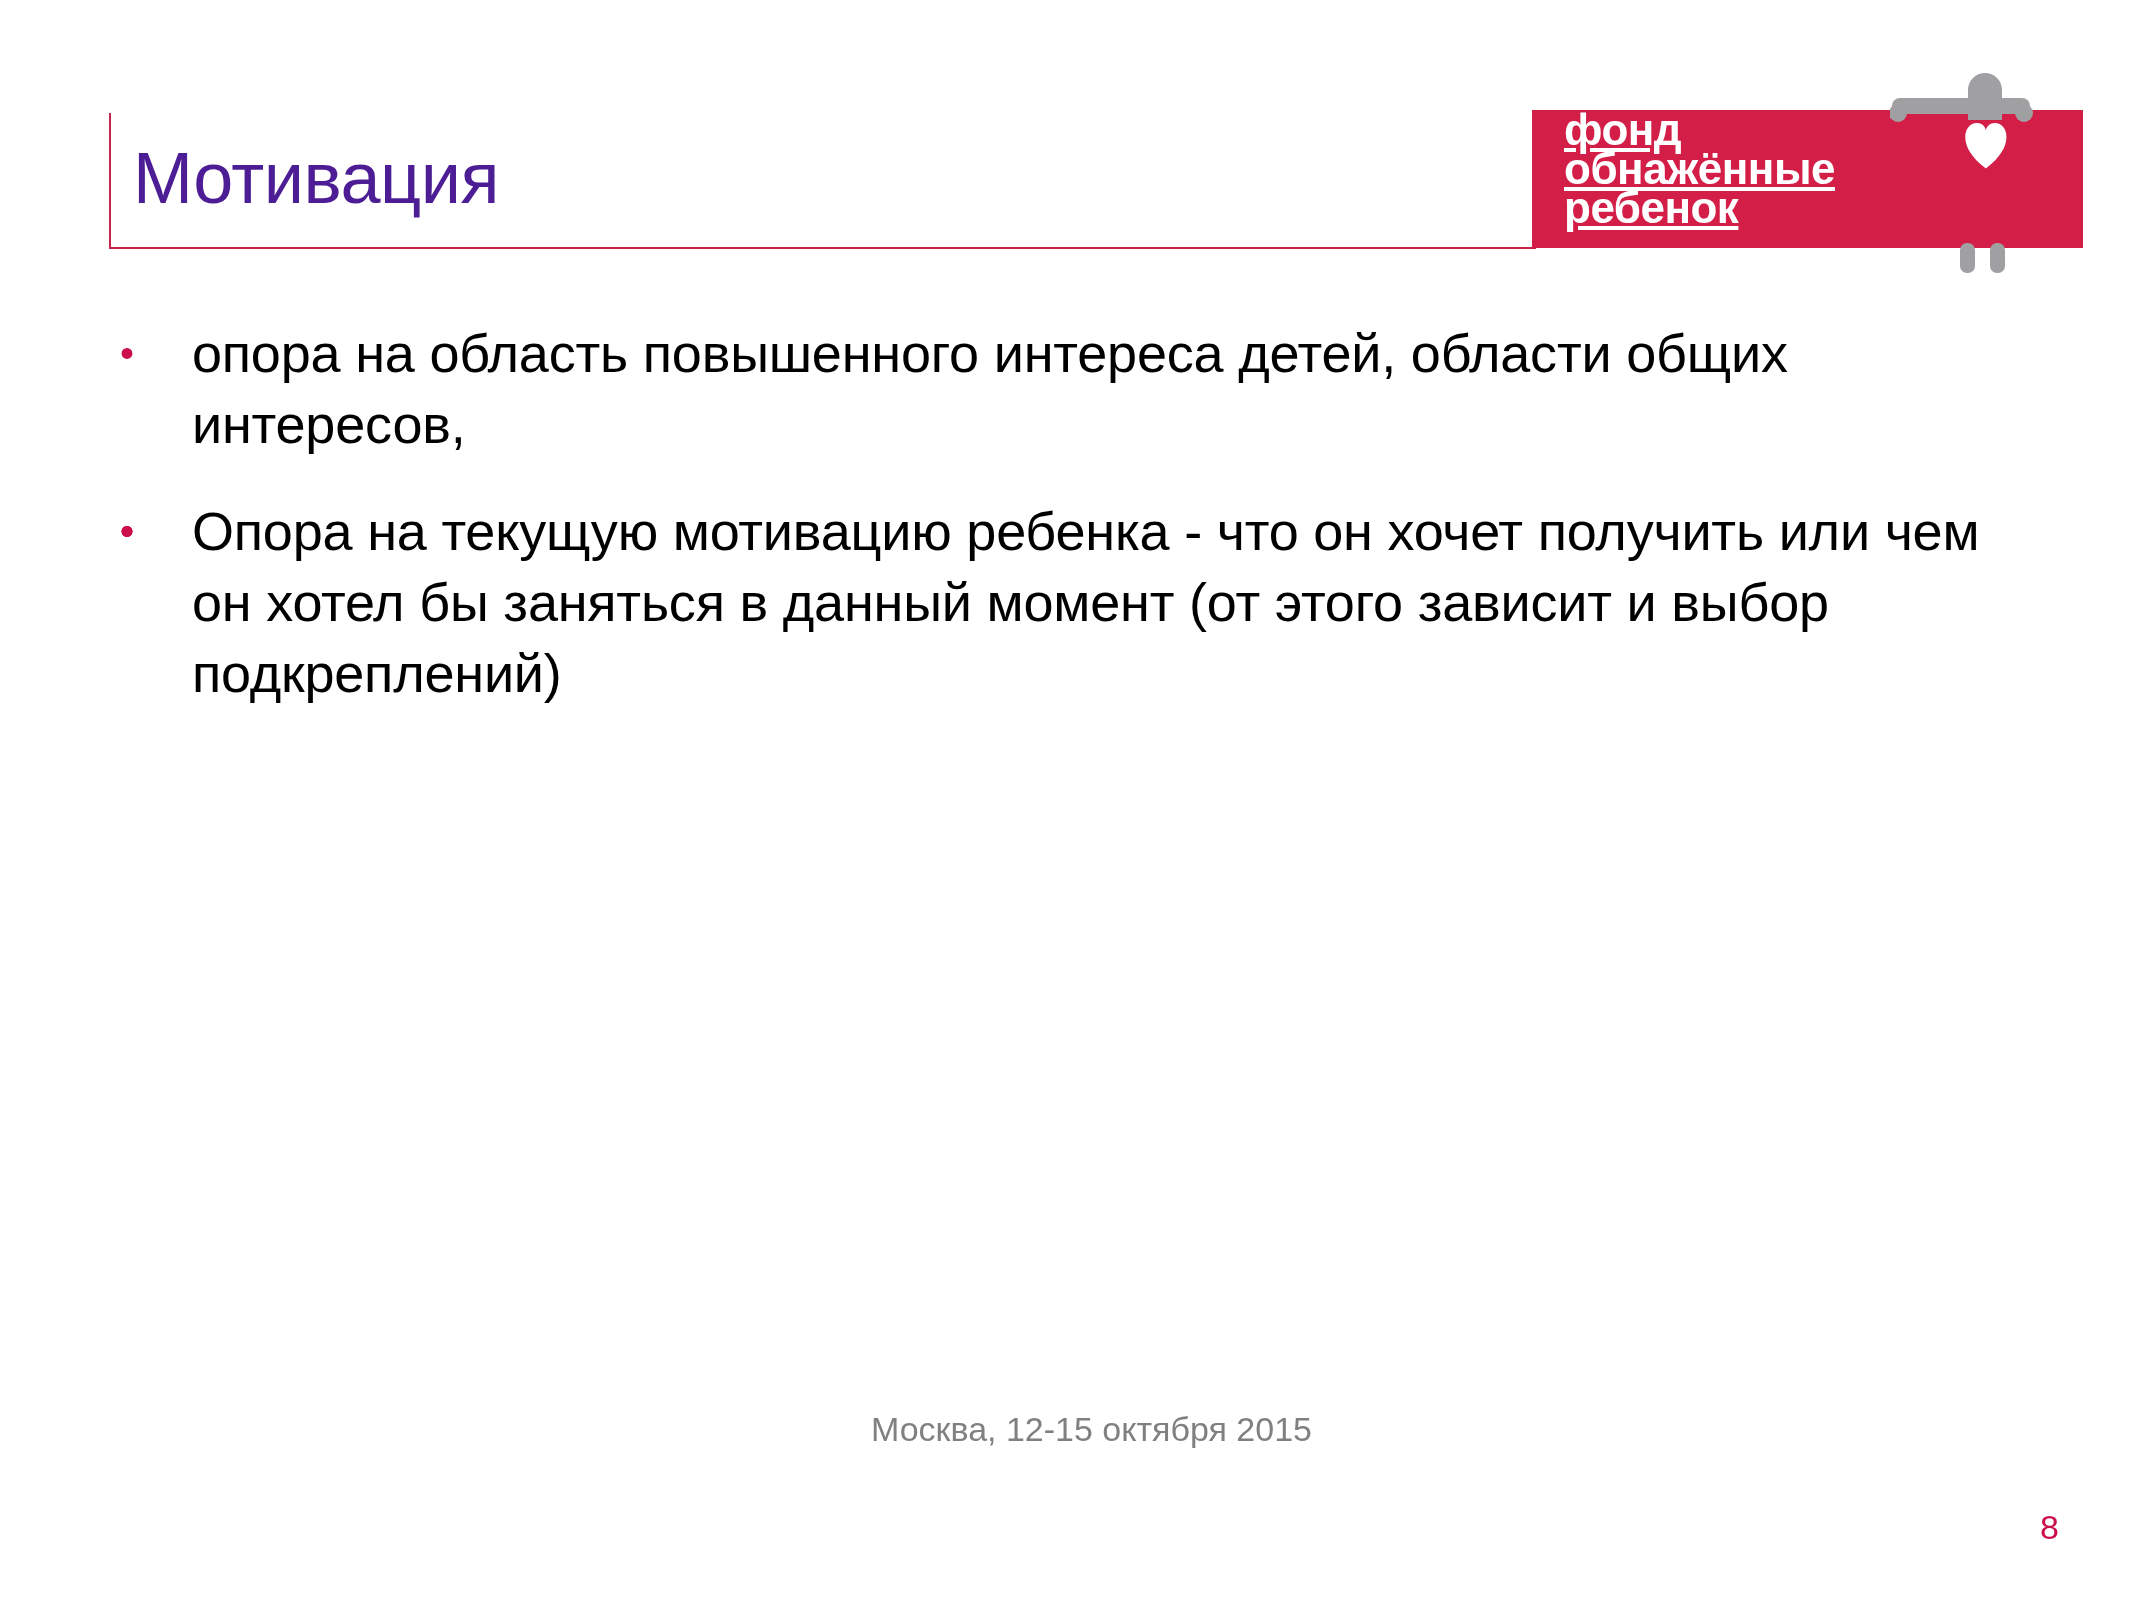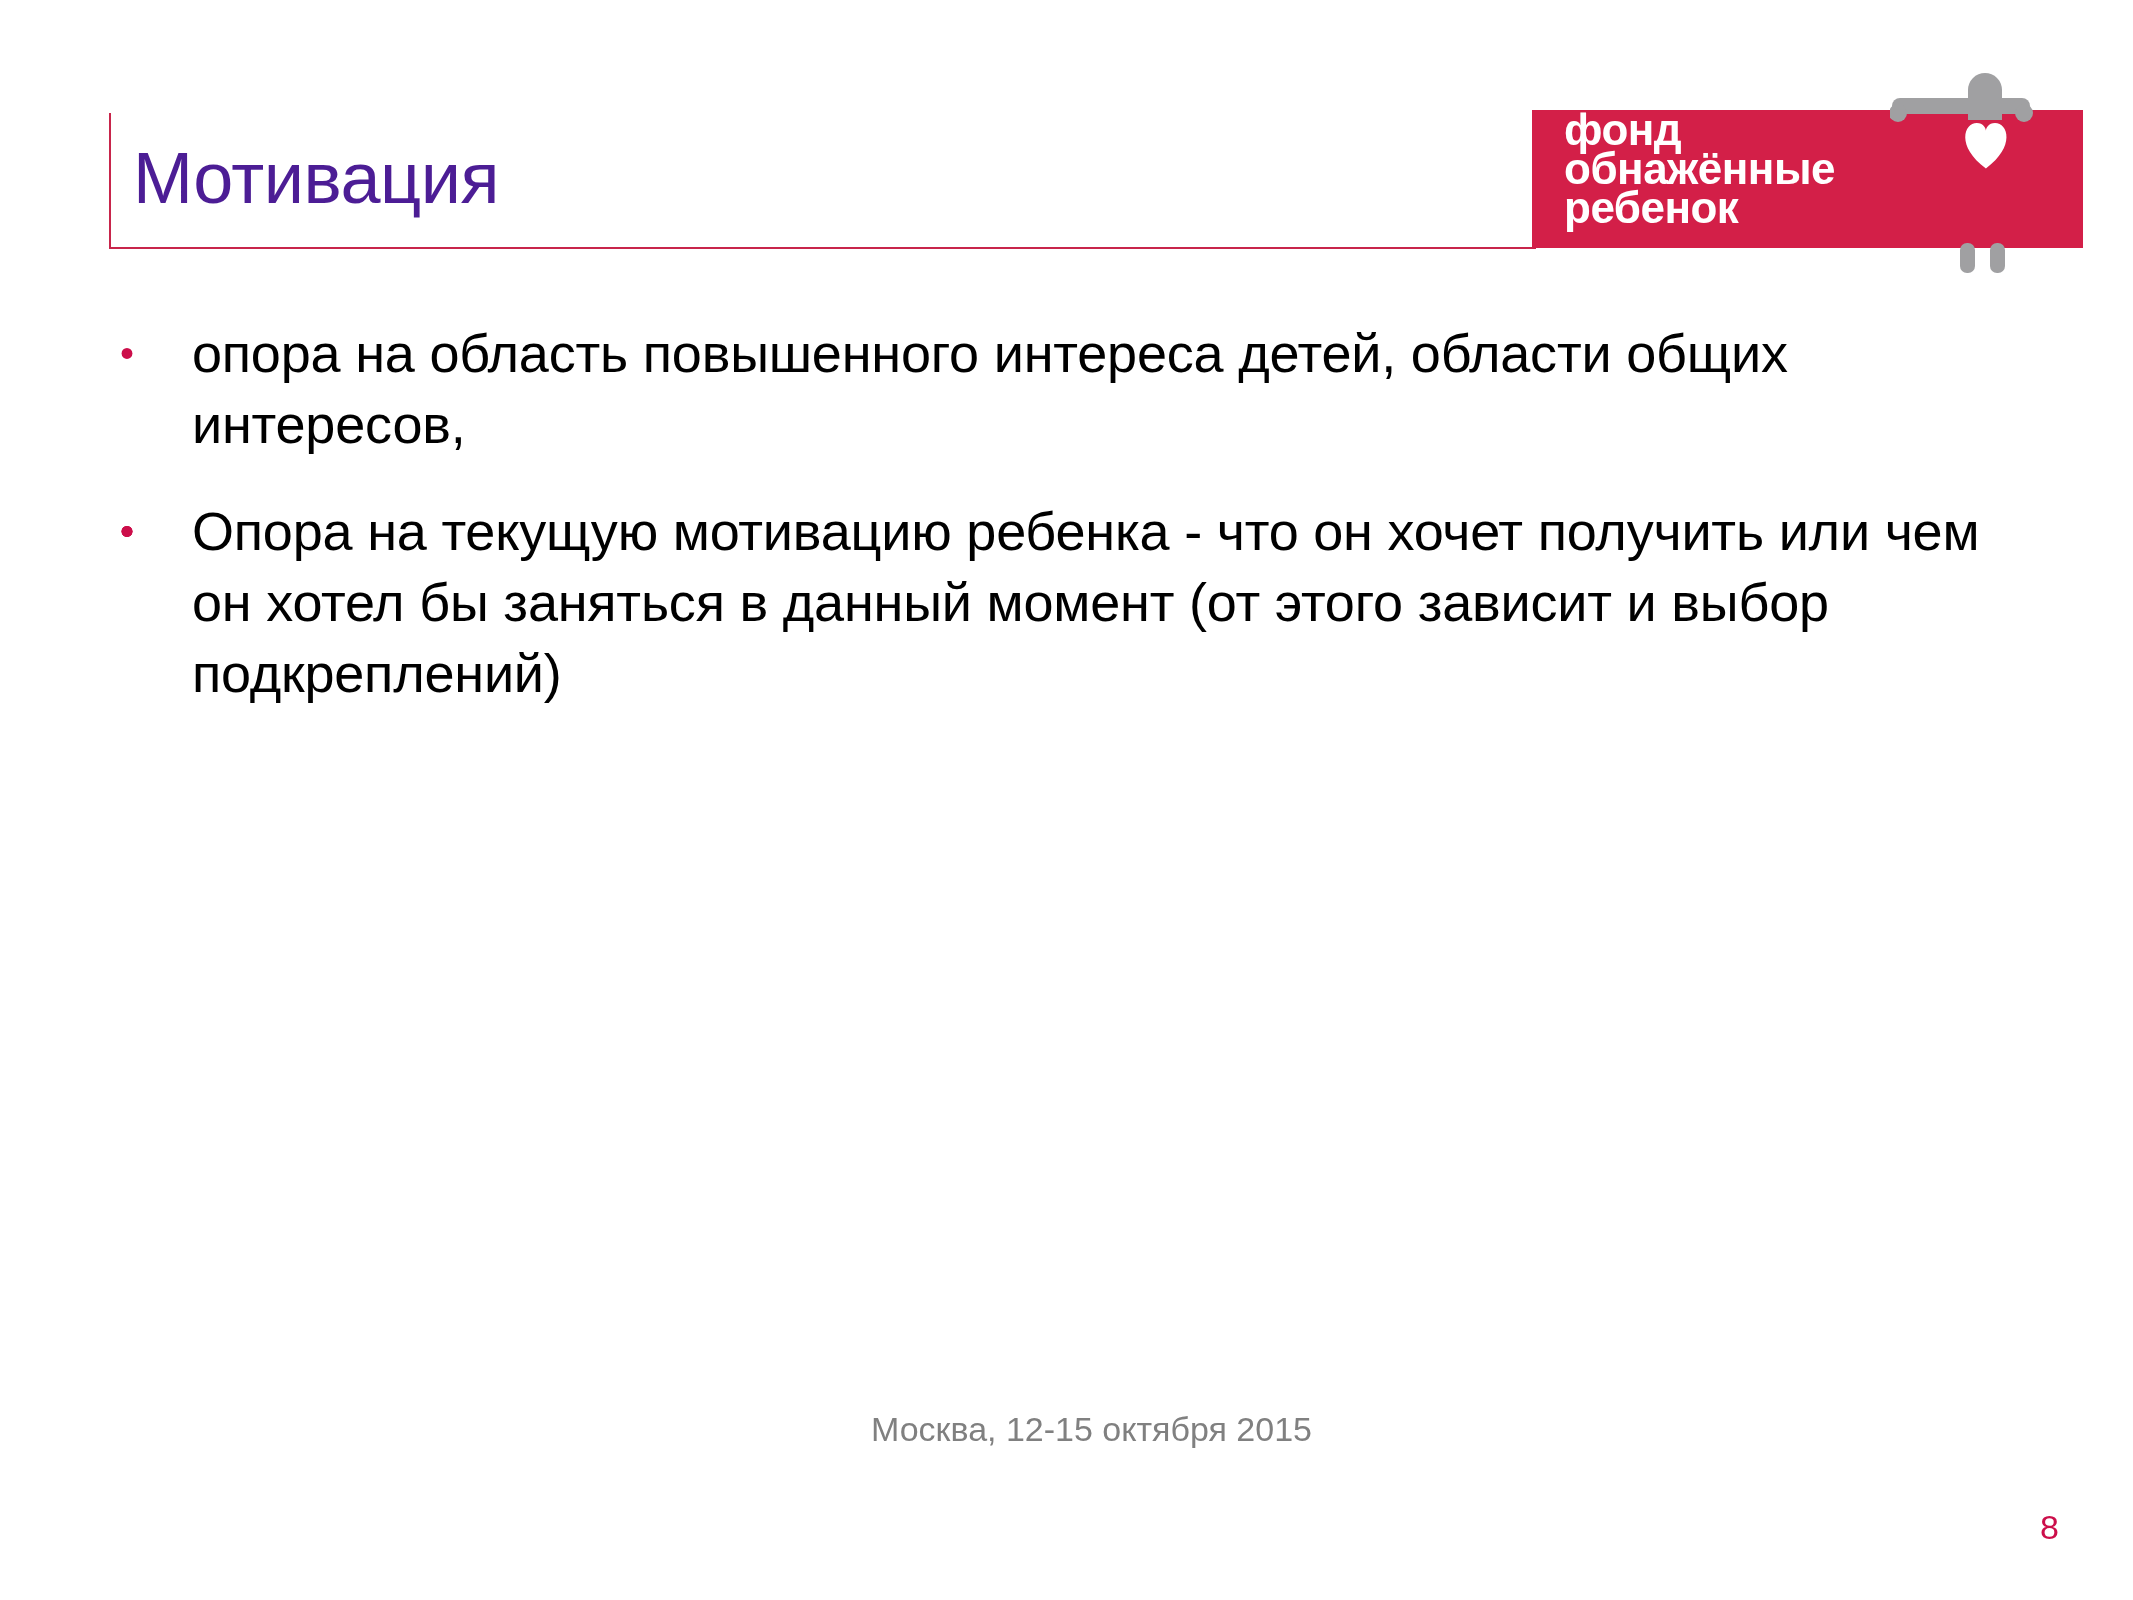--- a/index.html
+++ b/index.html
@@ -13,21 +13,21 @@
   }
   .title {
     position: absolute; left: 133px; top: 142px; font-size: 72px; color: #4c1d95;
     line-height: 1; letter-spacing: -0.5px;
   }
   .logo {
     position: absolute; left: 1532px; top: 110px; width: 551px; height: 138px; background: #d31f48;
   }
   .logo-text {
     position: absolute; left: 32px; top: 0px; color: #ffffff; font-weight: bold;
-    font-size: 44px; line-height: 39px; letter-spacing: -0.5px;
+    font-size: 44px; line-height: 39px; letter-spacing: -0.5px; text-decoration: underline;
   }
   .logo-figure { position: absolute; left: 1890px; top: 65px; }
   .bullets {
     position: absolute; left: 112px; top: 318px; width: 1920px; margin: 0; padding: 0; list-style: none;
   }
   .bullet {
     position: relative; padding-left: 80px; font-size: 54px; line-height: 71px; color: #000;
     margin-bottom: 36px; letter-spacing: -0.2px;
   }
   .bullet-dot {

